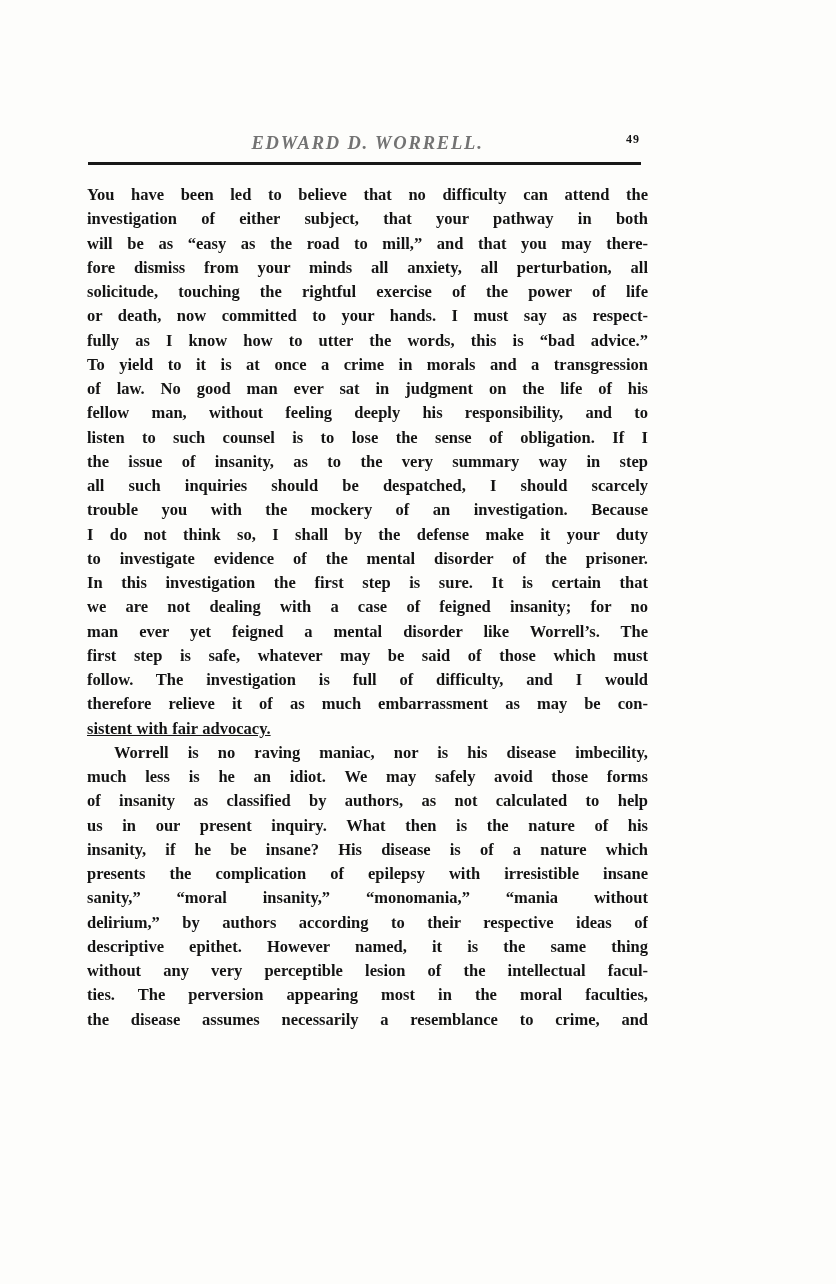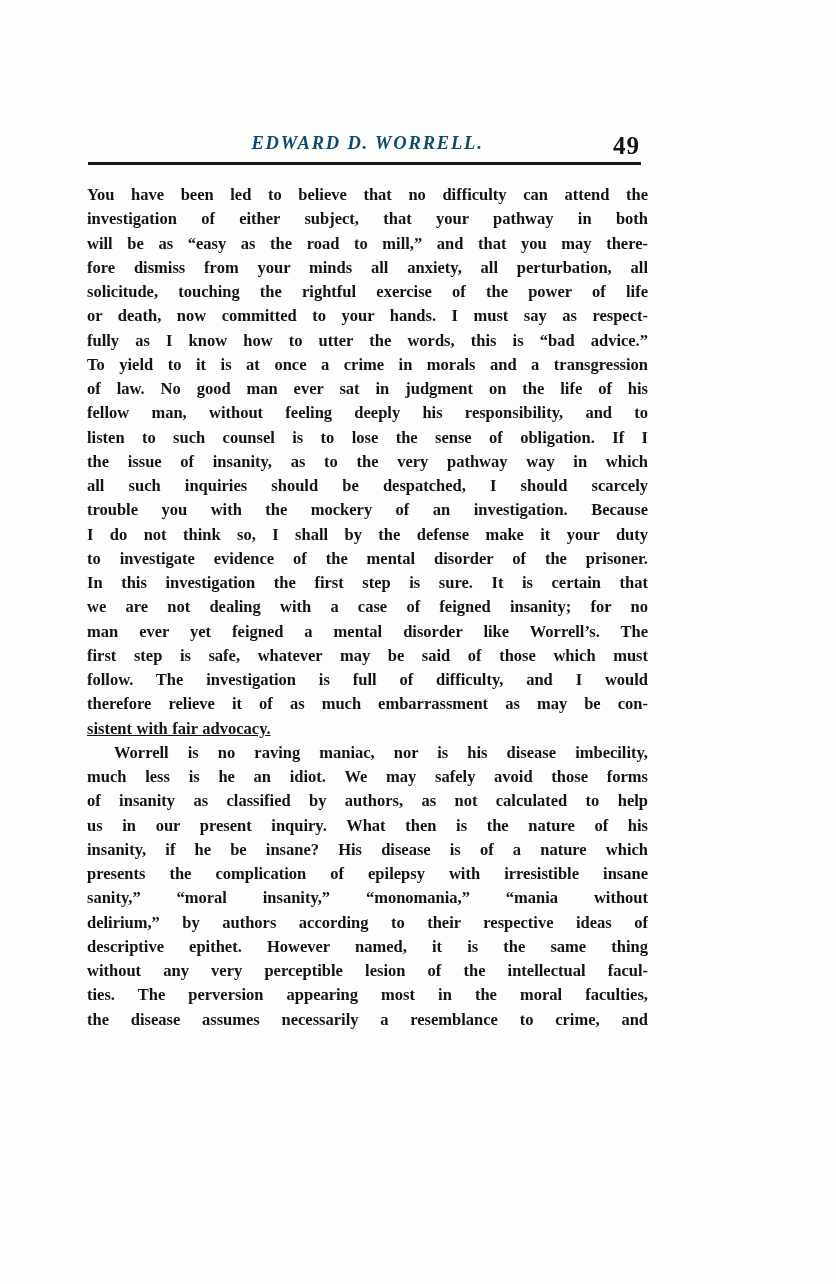--- a/index.html
+++ b/index.html
@@ -30,29 +30,29 @@
     width: 100%;
     height: 28px;
   }
   .running-title {
     display: block;
     text-align: center;
     font-style: italic;
     font-weight: bold;
     font-size: 18.5px;
     letter-spacing: 1.8px;
-    color: #0c4a6e;
+    color: #737373;
     white-space: nowrap;
   }
   .page-number {
     position: absolute;
     top: -1px;
     right: 8px;
     font-weight: bold;
-    font-size: 25px;
+    font-size: 12px;
     letter-spacing: 1px;
     color: #131313;
   }
   .header-rule {
     position: absolute;
     top: 162px;
     left: 1px;
     width: 553px;
     height: 3px;
     background: #181818;
@@ -102,21 +102,21 @@
       <div class="line">investigation of either subject, that your pathway in both</div>
       <div class="line">will be as “easy as the road to mill,” and that you may there-</div>
       <div class="line">fore dismiss from your minds all anxiety, all perturbation, all</div>
       <div class="line">solicitude, touching the rightful exercise of the power of life</div>
       <div class="line">or death, now committed to your hands. I must say as respect-</div>
       <div class="line">fully as I know how to utter the words, this is “bad advice.”</div>
       <div class="line">To yield to it is at once a crime in morals and a transgression</div>
       <div class="line">of law. No good man ever sat in judgment on the life of his</div>
       <div class="line">fellow man, without feeling deeply his responsibility, and to</div>
       <div class="line">listen to such counsel is to lose the sense of obligation. If I</div>
-      <div class="line">the issue of insanity, as to the very pathway way in which</div>
+      <div class="line">the issue of insanity, as to the very summary way in step</div>
       <div class="line">all such inquiries should be despatched, I should scarcely</div>
       <div class="line">trouble you with the mockery of an investigation. Because</div>
       <div class="line">I do not think so, I shall by the defense make it your duty</div>
       <div class="line">to investigate evidence of the mental disorder of the prisoner.</div>
       <div class="line">In this investigation the first step is sure. It is certain that</div>
       <div class="line">we are not dealing with a case of feigned insanity; for no</div>
       <div class="line">man ever yet feigned a mental disorder like Worrell’s. The</div>
       <div class="line">first step is safe, whatever may be said of those which must</div>
       <div class="line">follow. The investigation is full of difficulty, and I would</div>
       <div class="line">therefore relieve it of as much embarrassment as may be con-</div>

